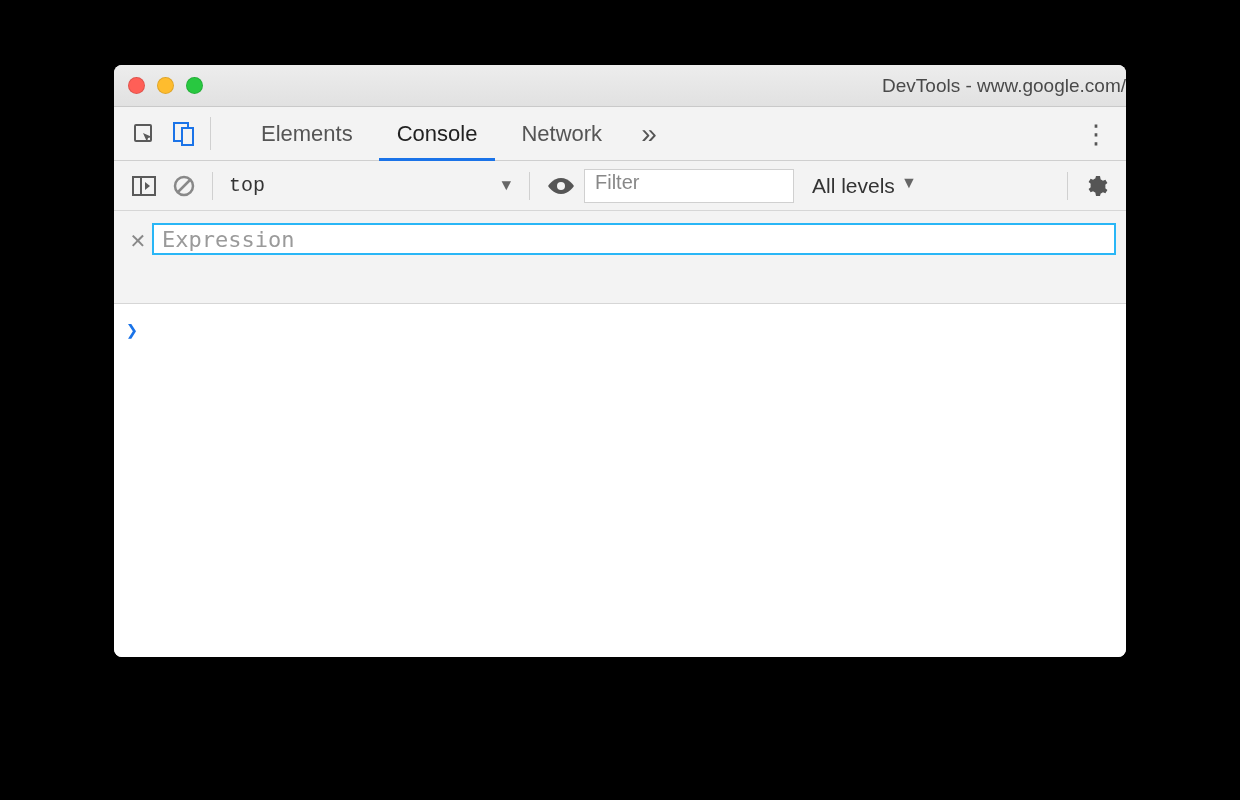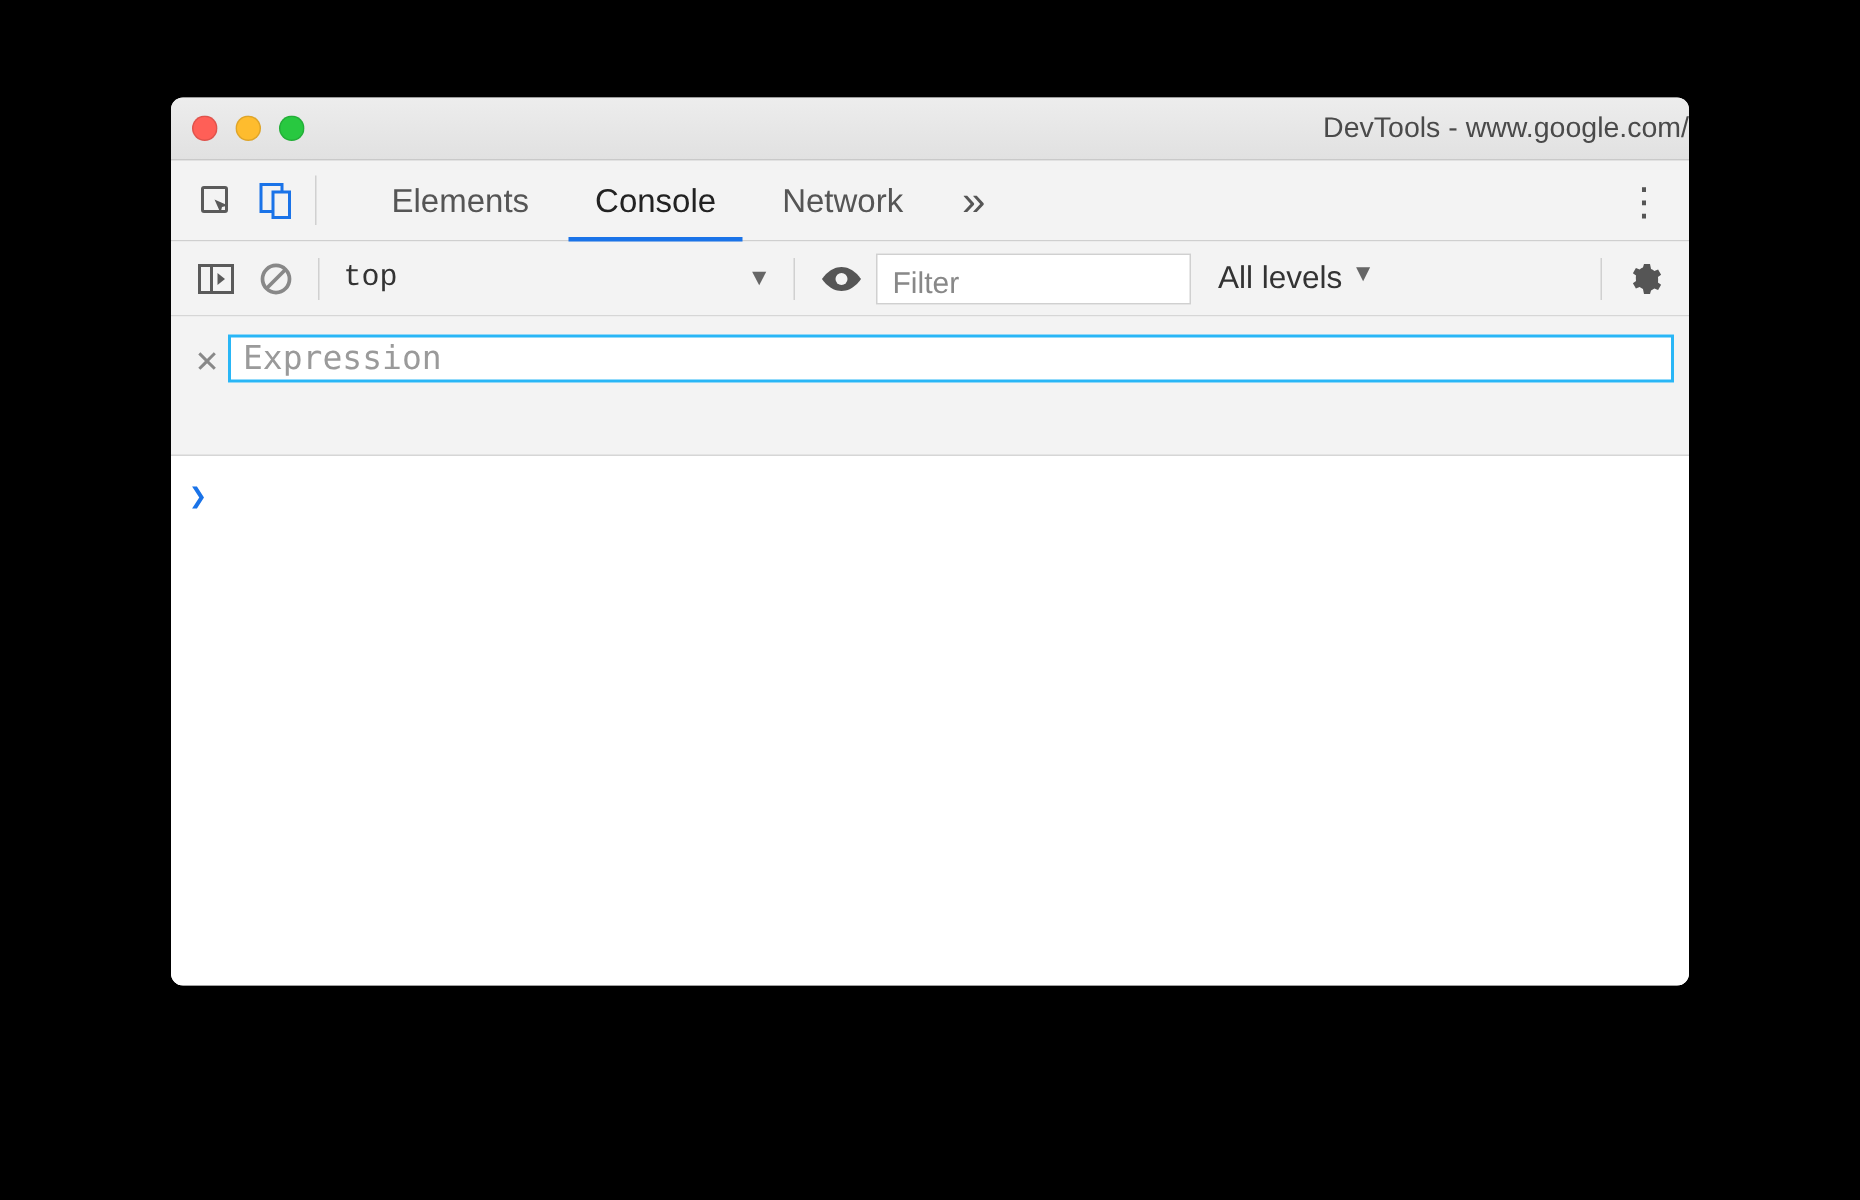--- a/index.html
+++ b/index.html
@@ -118,21 +118,21 @@
     display:flex; align-items:center; justify-content:space-between;
     padding: 0 10px 0 8px;
     color:#333;
     font-family:Liberation Mono, monospace;
   }
   .ctx-select .arrow { color:#666; font-size:16px; }
   .eye { width:46px; display:flex; align-items:center; justify-content:center; }
   .filter-box {
     width: 210px; height: 34px;
     background:#fff; border:1px solid #d0d0d0;
-    display:flex; align-items:flex-end;
+    display:flex; align-items:flex-start;
     padding: 0 8px;
   }
   .filter-input {
     border:none; outline:none; width:100%;
     font-size: 20px; color:#333;
     background:transparent;
   }
   .filter-input::placeholder { color:#888; }
   .levels {
     margin-left: 18px;

